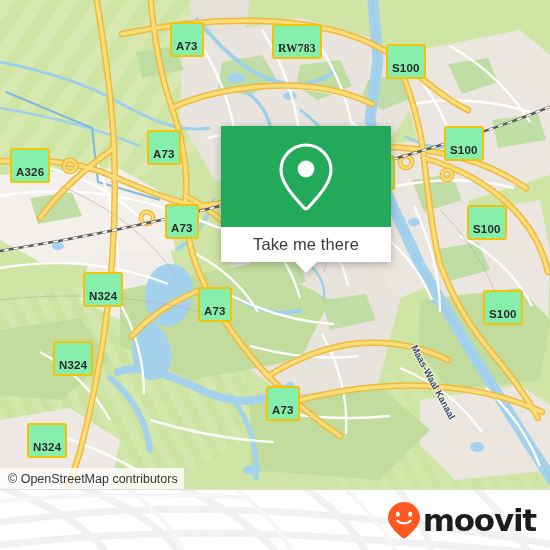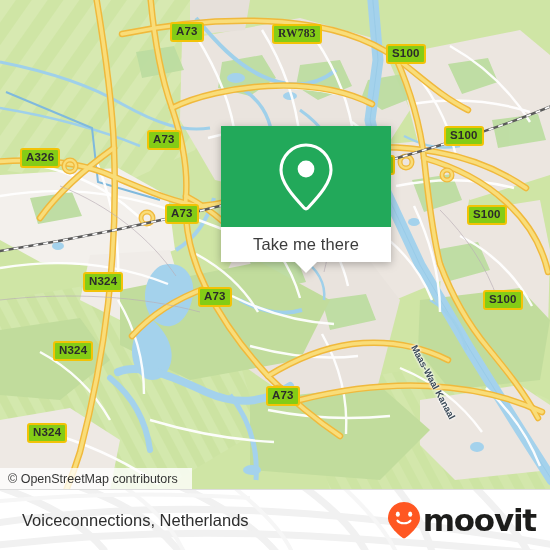--- a/index.html
+++ b/index.html
@@ -10,29 +10,29 @@
   }
   #app{position:relative;width:550px;height:550px;overflow:hidden;}
 
   
   #map{position:absolute;left:0;top:0;width:550px;height:490px;overflow:hidden;background:#e9f0d8;}
   #map svg{display:block;}
 
   
   .shield{
     position:absolute;
-    background:#84cc16;
+    background:#86efac;
     border:2px solid #f2c307;
     border-radius:3px;
     color:#2b2b2b;
     font-size:11.5px;
     font-weight:bold;
     letter-spacing:0.2px;
     line-height:13px;
-    padding:1px 4px 2px 4px;
+    padding:16px 4px 2px 4px;
     white-space:nowrap;
     font-family:"Liberation Sans", sans-serif;
     box-sizing:border-box;
     text-align:center;
   }
 
   
   .canal-label{
     position:absolute;
     color:#3b4a58;
@@ -76,21 +76,21 @@
     border-right:11px solid transparent;
     border-top:11px solid #ffffff;
   }
 
   
   #attrib{
     position:absolute;left:0;bottom:0;
     background:rgba(255,255,255,0.78);
     color:#353535;
     font-size:12.5px;
-    padding:4px 14px 4px 8px;
+    padding:4px 6px 4px 8px;
     font-family:"Liberation Sans", sans-serif;
     white-space:nowrap;
   }
 
   
   #footer{
     position:absolute;left:0;top:490px;
     width:550px;height:60px;
     background:#ffffff;
     overflow:hidden;
@@ -321,21 +321,21 @@
         </g>
       </g>
     </svg>
 
     <div id="shields">
         <div class="shield" style="left: 170px; top: 22px;">A73</div>
         <div class="shield" style="left: 272px; top: 24px; font-family: Liberation Serif, serif;">RW783</div>
         <div class="shield" style="left: 386px; top: 44px;">S100</div>
         <div class="shield" style="left: 147px; top: 130px;">A73</div>
         <div class="shield" style="left: 444px; top: 126px;">S100</div>
-        <div class="shield" style="left: 20px; top: 148px;">A326</div>
+        <div class="shield" style="left: 10px; top: 148px;">A326</div>
         <div class="shield" style="left: 355px; top: 155px;">S326</div>
         <div class="shield" style="left: 165px; top: 204px;">A73</div>
         <div class="shield" style="left: 467px; top: 205px;">S100</div>
         <div class="shield" style="left: 83px; top: 272px;">N324</div>
         <div class="shield" style="left: 198px; top: 287px;">A73</div>
         <div class="shield" style="left: 483px; top: 290px;">S100</div>
         <div class="shield" style="left: 53px; top: 341px;">N324</div>
         <div class="shield" style="left: 266px; top: 386px;">A73</div>
         <div class="shield" style="left: 27px; top: 423px;">N324</div>
       </div>
@@ -376,21 +376,20 @@
         <path d="M-10,56 C90,44 200,40 310,46 C410,52 490,58 560,66"></path>
       </g>
       <g stroke="#f6f6f6" stroke-width="4" fill="none">
         <path d="M120,-6 C150,14 172,36 184,62"></path>
         <path d="M230,-6 C260,18 282,40 292,62"></path>
         <path d="M340,-6 C366,18 386,40 396,62"></path>
         <path d="M-10,12 C70,4 160,2 250,8"></path>
       </g>
     </svg>
 
-    <div id="footer-title">Voiceconnections, Netherlands</div>
 
     <div id="brand">
       <svg width="34" height="38" viewBox="0 0 34 38">
         <path d="M17 1 C8.2 1 1 8.2 1 17 C1 25.3 12.5 34.5 15.6 36.9 C16.4 37.5 17.6 37.5 18.4 36.9 C21.5 34.5 33 25.3 33 17 C33 8.2 25.8 1 17 1 Z" fill="#ff5722"></path>
         <ellipse cx="10.8" cy="13.2" rx="2.0" ry="2.6" fill="#ffffff"></ellipse>
         <ellipse cx="23.2" cy="13.2" rx="2.0" ry="2.6" fill="#ffffff"></ellipse>
         <path d="M10.5 19.6 C13 23.2 21 23.2 23.5 19.6" stroke="#ffffff" stroke-width="2.1" fill="none" stroke-linecap="round"></path>
       </svg>
       <span id="brand-name">moovit</span>
     </div>

